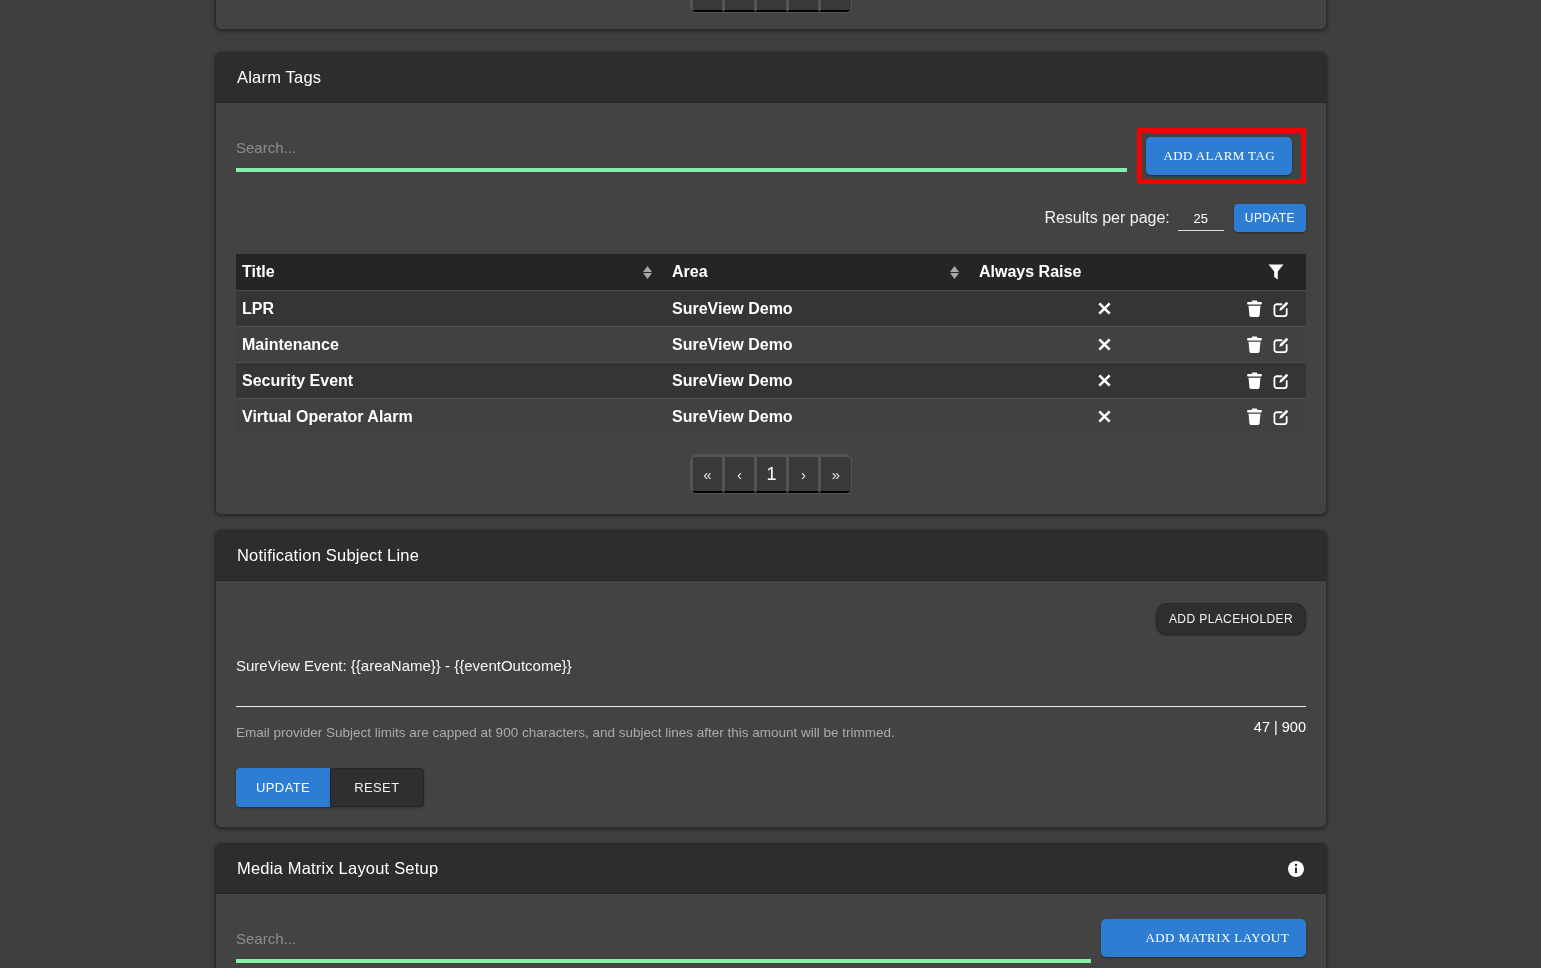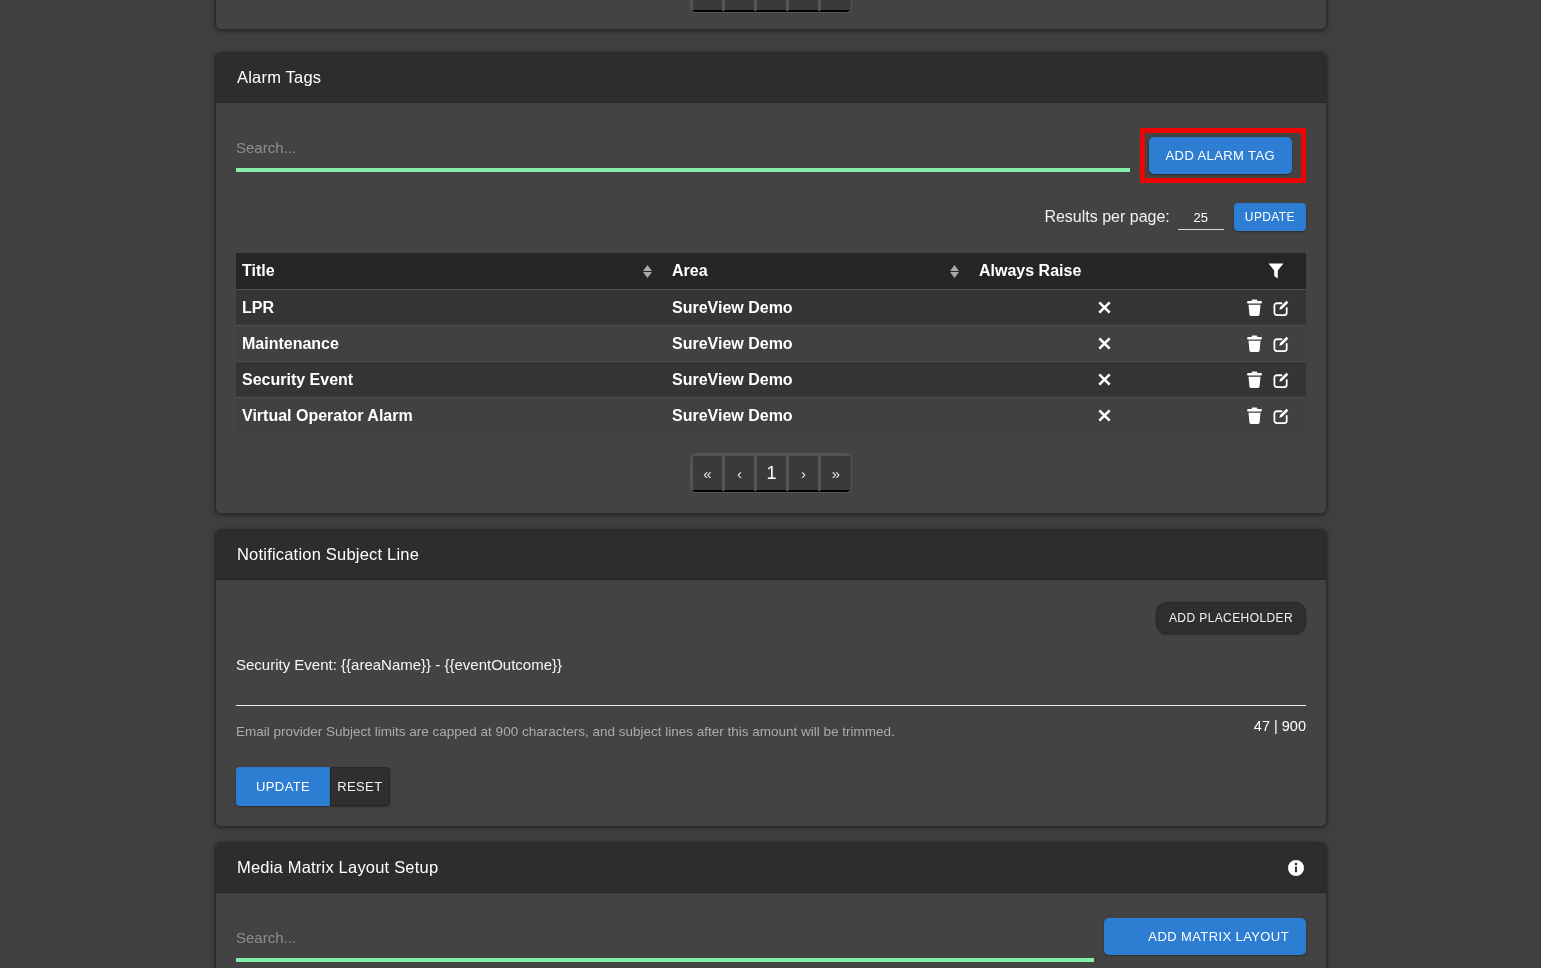--- a/index.html
+++ b/index.html
@@ -68,21 +68,21 @@
   .search-input::placeholder { color:#8d8d8d; }
 
   .btn {
     font-family:"Liberation Sans", sans-serif;
     border:none; cursor:pointer;
     color:#ffffff;
     font-size:13px; letter-spacing:.4px;
     border-radius:5px;
   }
   .btn-blue { background:#2d7ed3; box-shadow:0 1px 2px rgba(0,0,0,.35); }
-  .btn-add { padding:11px 17px; }
+  .btn-add { padding:11px 17px;font-family:Liberation Serif, serif; }
   .red-highlight {
     border:5px solid #ee0404;
     padding:4px 9px 4px 4px;
     margin-left:6px;
     display:inline-block;
   }
   .ml-gap { margin-left:10px; margin-top:7px; }
 
   .results-row {
     display:flex; justify-content:flex-end; align-items:center;
@@ -136,21 +136,21 @@
     border-bottom:1px solid #ececec;
     padding:20px 0 30px 0;
     margin-top:2px;
   }
   .subject-text { font-size:15px; color:#f6f6f6; min-height:19px; outline:none; }
   .helper-row { display:flex; justify-content:space-between; align-items:flex-start; margin-top:18px; }
   .helper-text { font-size:13.5px; color:#ababab; }
   .char-count { font-size:14.5px; color:#ffffff; white-space:nowrap; margin-top:-6px; }
   .action-btn-row { display:flex; margin-top:28px; }
   .btn-update { padding:11px 20px; border-radius:4px 0 0 4px; }
-  .btn-reset { padding:11px 6px; border-radius:0 4px 4px 0; font-size:13px; }
+  .btn-reset { padding:11px 23px; border-radius:0 4px 4px 0; font-size:13px; }
 
   
   .panel-header-flex { justify-content:space-between; }
   .info-icon-wrap { display:flex; align-items:center; }
 
   .mt15 { margin-top:15px; }
 </style>
 </head>
 <body>
 
@@ -354,21 +354,21 @@
     </div>
   </div>
 
   <div class="panel mt15">
     <div class="panel-header">Notification Subject Line</div>
     <div class="panel-body">
       <div class="placeholder-row">
         <button class="btn btn-dark btn-placeholder">ADD PLACEHOLDER</button>
       </div>
       <div class="subject-field">
-        <div class="subject-text" contenteditable="true" style="">Security Event: {{areaName}} - {{eventOutcome}}</div>
+        <div class="subject-text" contenteditable="true" style="">SureView Event: {{areaName}} - {{eventOutcome}}</div>
       </div>
       <div class="helper-row">
         <span class="helper-text">Email provider Subject limits are capped at 900 characters, and subject lines after this amount will be trimmed.</span>
         <span class="char-count">47 | 900</span>
       </div>
       <div class="action-btn-row">
         <button class="btn btn-blue btn-update">UPDATE</button>
         <button class="btn btn-dark btn-reset">RESET</button>
       </div>
     </div>

